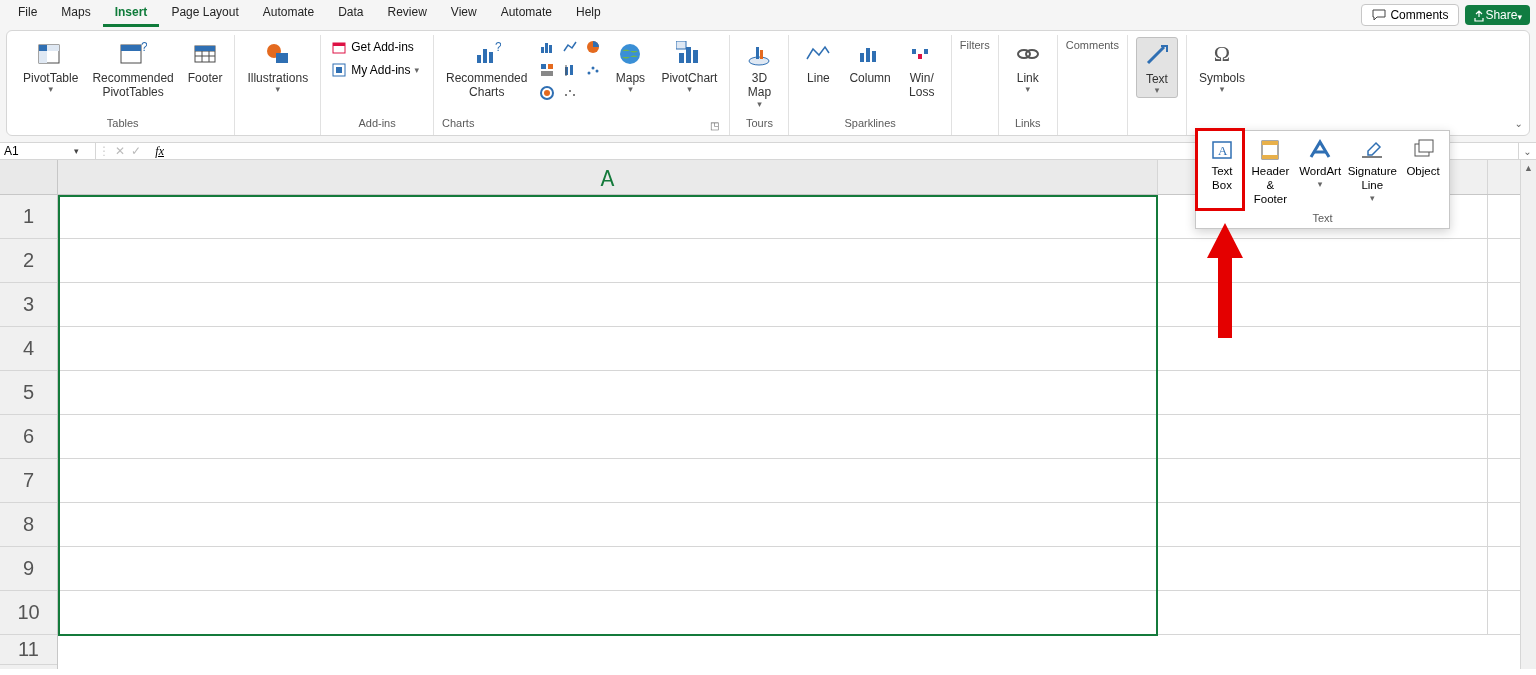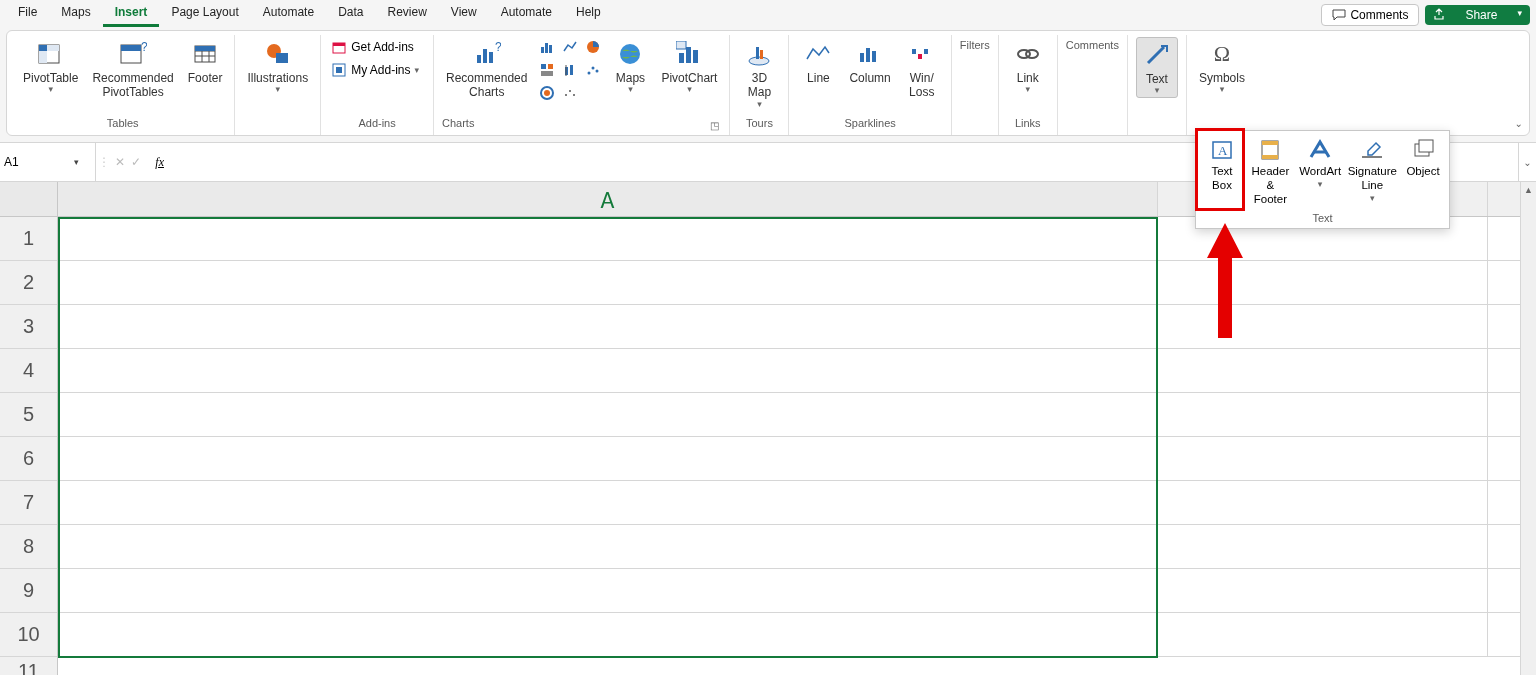--- a/index.html
+++ b/index.html
@@ -5,21 +5,21 @@
   * { box-sizing: border-box; margin: 0; padding: 0; }
   body { font-family: "Segoe UI", Tahoma, sans-serif; font-size: 12px; background: #ffffff; overflow: hidden; width: 1536px; height: 675px; position: relative; }
 
   
   .top-bar { display: flex; align-items: center; height: 30px; padding: 0 6px; background: #f5f5f5; }
   .tabs { display: flex; gap: 0; }
   .tab { padding: 2px 12px 5px 12px; font-size: 12px; color: #242424; cursor: pointer; border-bottom: 3px solid transparent; }
   .tab.active { border-bottom-color: #0f7b3a; color: #0f7b3a; font-weight: 600; }
   .top-right { margin-left: auto; display: flex; gap: 6px; align-items: center; }
   .btn-comments { display: flex; align-items: center; gap: 4px; border: 1px solid #c7c7c7; border-radius: 4px; padding: 3px 10px; font-size: 12px; background: #fff; cursor: pointer; }
-  .btn-share { display: flex; align-items: flex-start; gap: 20px; border-radius: 4px; padding: 3px 8px; font-size: 12px; background: #107c41; color: #fff; cursor: pointer; }
+  .btn-share { display: flex; align-items: flex-end; gap: 0; border-radius: 4px; padding: 3px 8px; font-size: 12px; background: #107c41; color: #fff; cursor: pointer; }
 
   
   .ribbon-wrap { background: #f5f5f5; padding: 0 6px 6px 6px; }
   .ribbon { display: flex; background: #ffffff; border: 1px solid #d6d6d6; border-radius: 6px; padding: 4px 4px 0 4px; position: relative; }
   .group { display: flex; flex-direction: column; align-items: center; padding: 2px 8px; border-right: 1px solid #e1e1e1; }
   .group:last-of-type { border-right: none; }
   .group-items { display: flex; align-items: flex-start; gap: 6px; min-height: 78px; }
   .group-label { font-size: 11px; color: #5a5a5a; padding: 2px 0 4px 0; }
   .large-btn { display: flex; flex-direction: column; align-items: center; justify-content: flex-start; width: auto; padding: 2px 4px; cursor: pointer; text-align: center; font-size: 12px; color: #333; line-height: 1.2; min-width: 42px; }
   .large-btn.selected { background: #e3e3e3; border: 1px solid #c0c0c0; border-radius: 3px; }
@@ -27,21 +27,21 @@
   .large-btn .caret { font-size: 9px; color: #666; line-height: 1; }
   .small-stack { display: flex; flex-direction: column; gap: 3px; justify-content: center; }
   .small-btn { display: flex; align-items: center; gap: 4px; padding: 2px 6px 2px 2px; font-size: 12px; cursor: pointer; }
   .mini-icons { display: flex; flex-direction: column; gap: 3px; justify-content: center; }
   .mini-row { display: flex; gap: 3px; }
   .mini { width: 20px; height: 20px; display: flex; align-items: center; justify-content: center; cursor: pointer; }
   .dialog-launcher { align-self: flex-end; font-size: 10px; color: #666; cursor: pointer; padding: 0 2px 2px 0; margin-left: auto; margin-top: -14px; }
   .ribbon-collapse { position: absolute; right: 6px; bottom: 6px; font-size: 10px; color: #666; cursor: pointer; }
 
   
-  .fbar-row { display: flex; align-items: center; height: 40px; border-top: 1px solid #d6d6d6; border-bottom: 1px solid #d6d6d6; background: #fff; }
+  .fbar-row { display: flex; align-items: center; height: 18px; border-top: 1px solid #d6d6d6; border-bottom: 1px solid #d6d6d6; background: #fff; }
   .name-box { width: 96px; padding: 0 4px; border-right: 1px solid #d6d6d6; display: flex; align-items: center; height: 100%; }
   .name-box input { border: none; outline: none; width: 70px; font-size: 12px; }
   .name-box .caret { font-size: 9px; color: #444; cursor: pointer; }
   .fctrl { width: 16px; text-align: center; color: #888; font-size: 12px; cursor: pointer; }
   .fctrl.sep { color: #ccc; cursor: default; }
   .fx-lbl { font-style: italic; font-family: "Times New Roman", serif; color: #000000; width: 20px; text-align: right; cursor: pointer; text-decoration: underline; }
   .formula-input { flex: 1; border: none; outline: none; font-size: 12px; padding: 0 6px; height: 100%; }
   .fbar-expand { width: 18px; text-align: center; color: #666; font-size: 10px; cursor: pointer; border-left: 1px solid #d6d6d6; height: 100%; display: flex; align-items: center; justify-content: center; }
 
   

